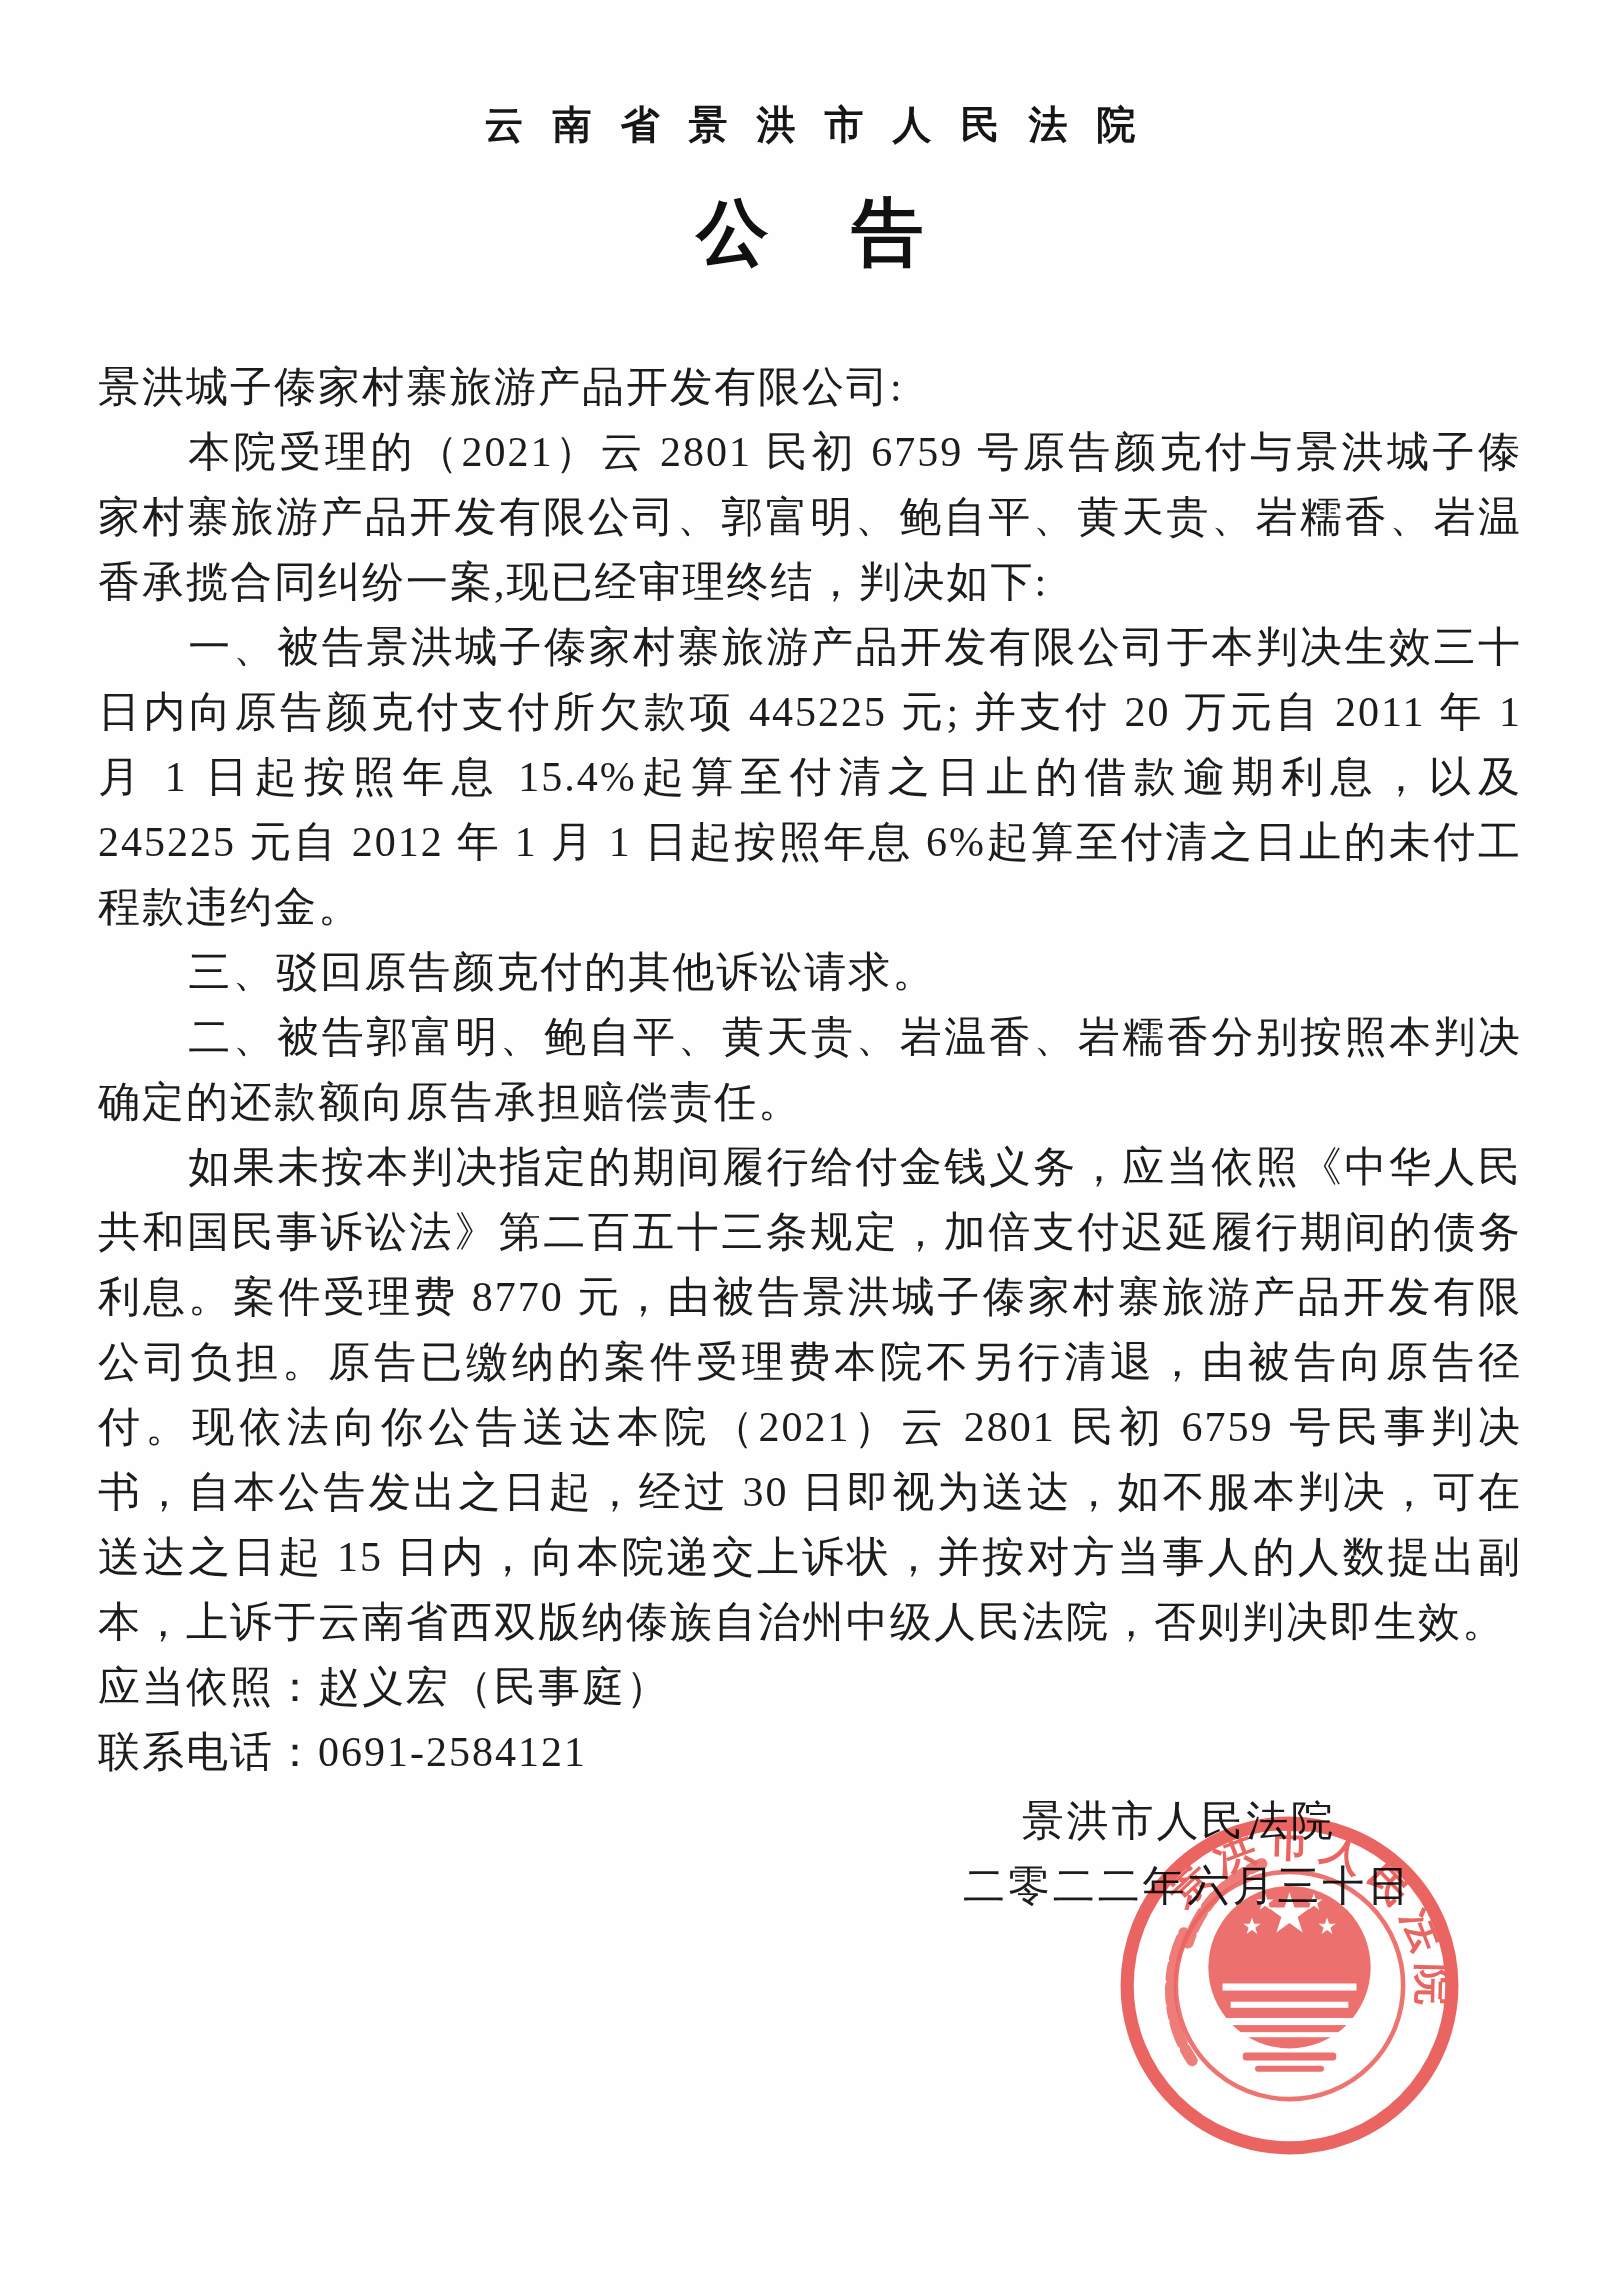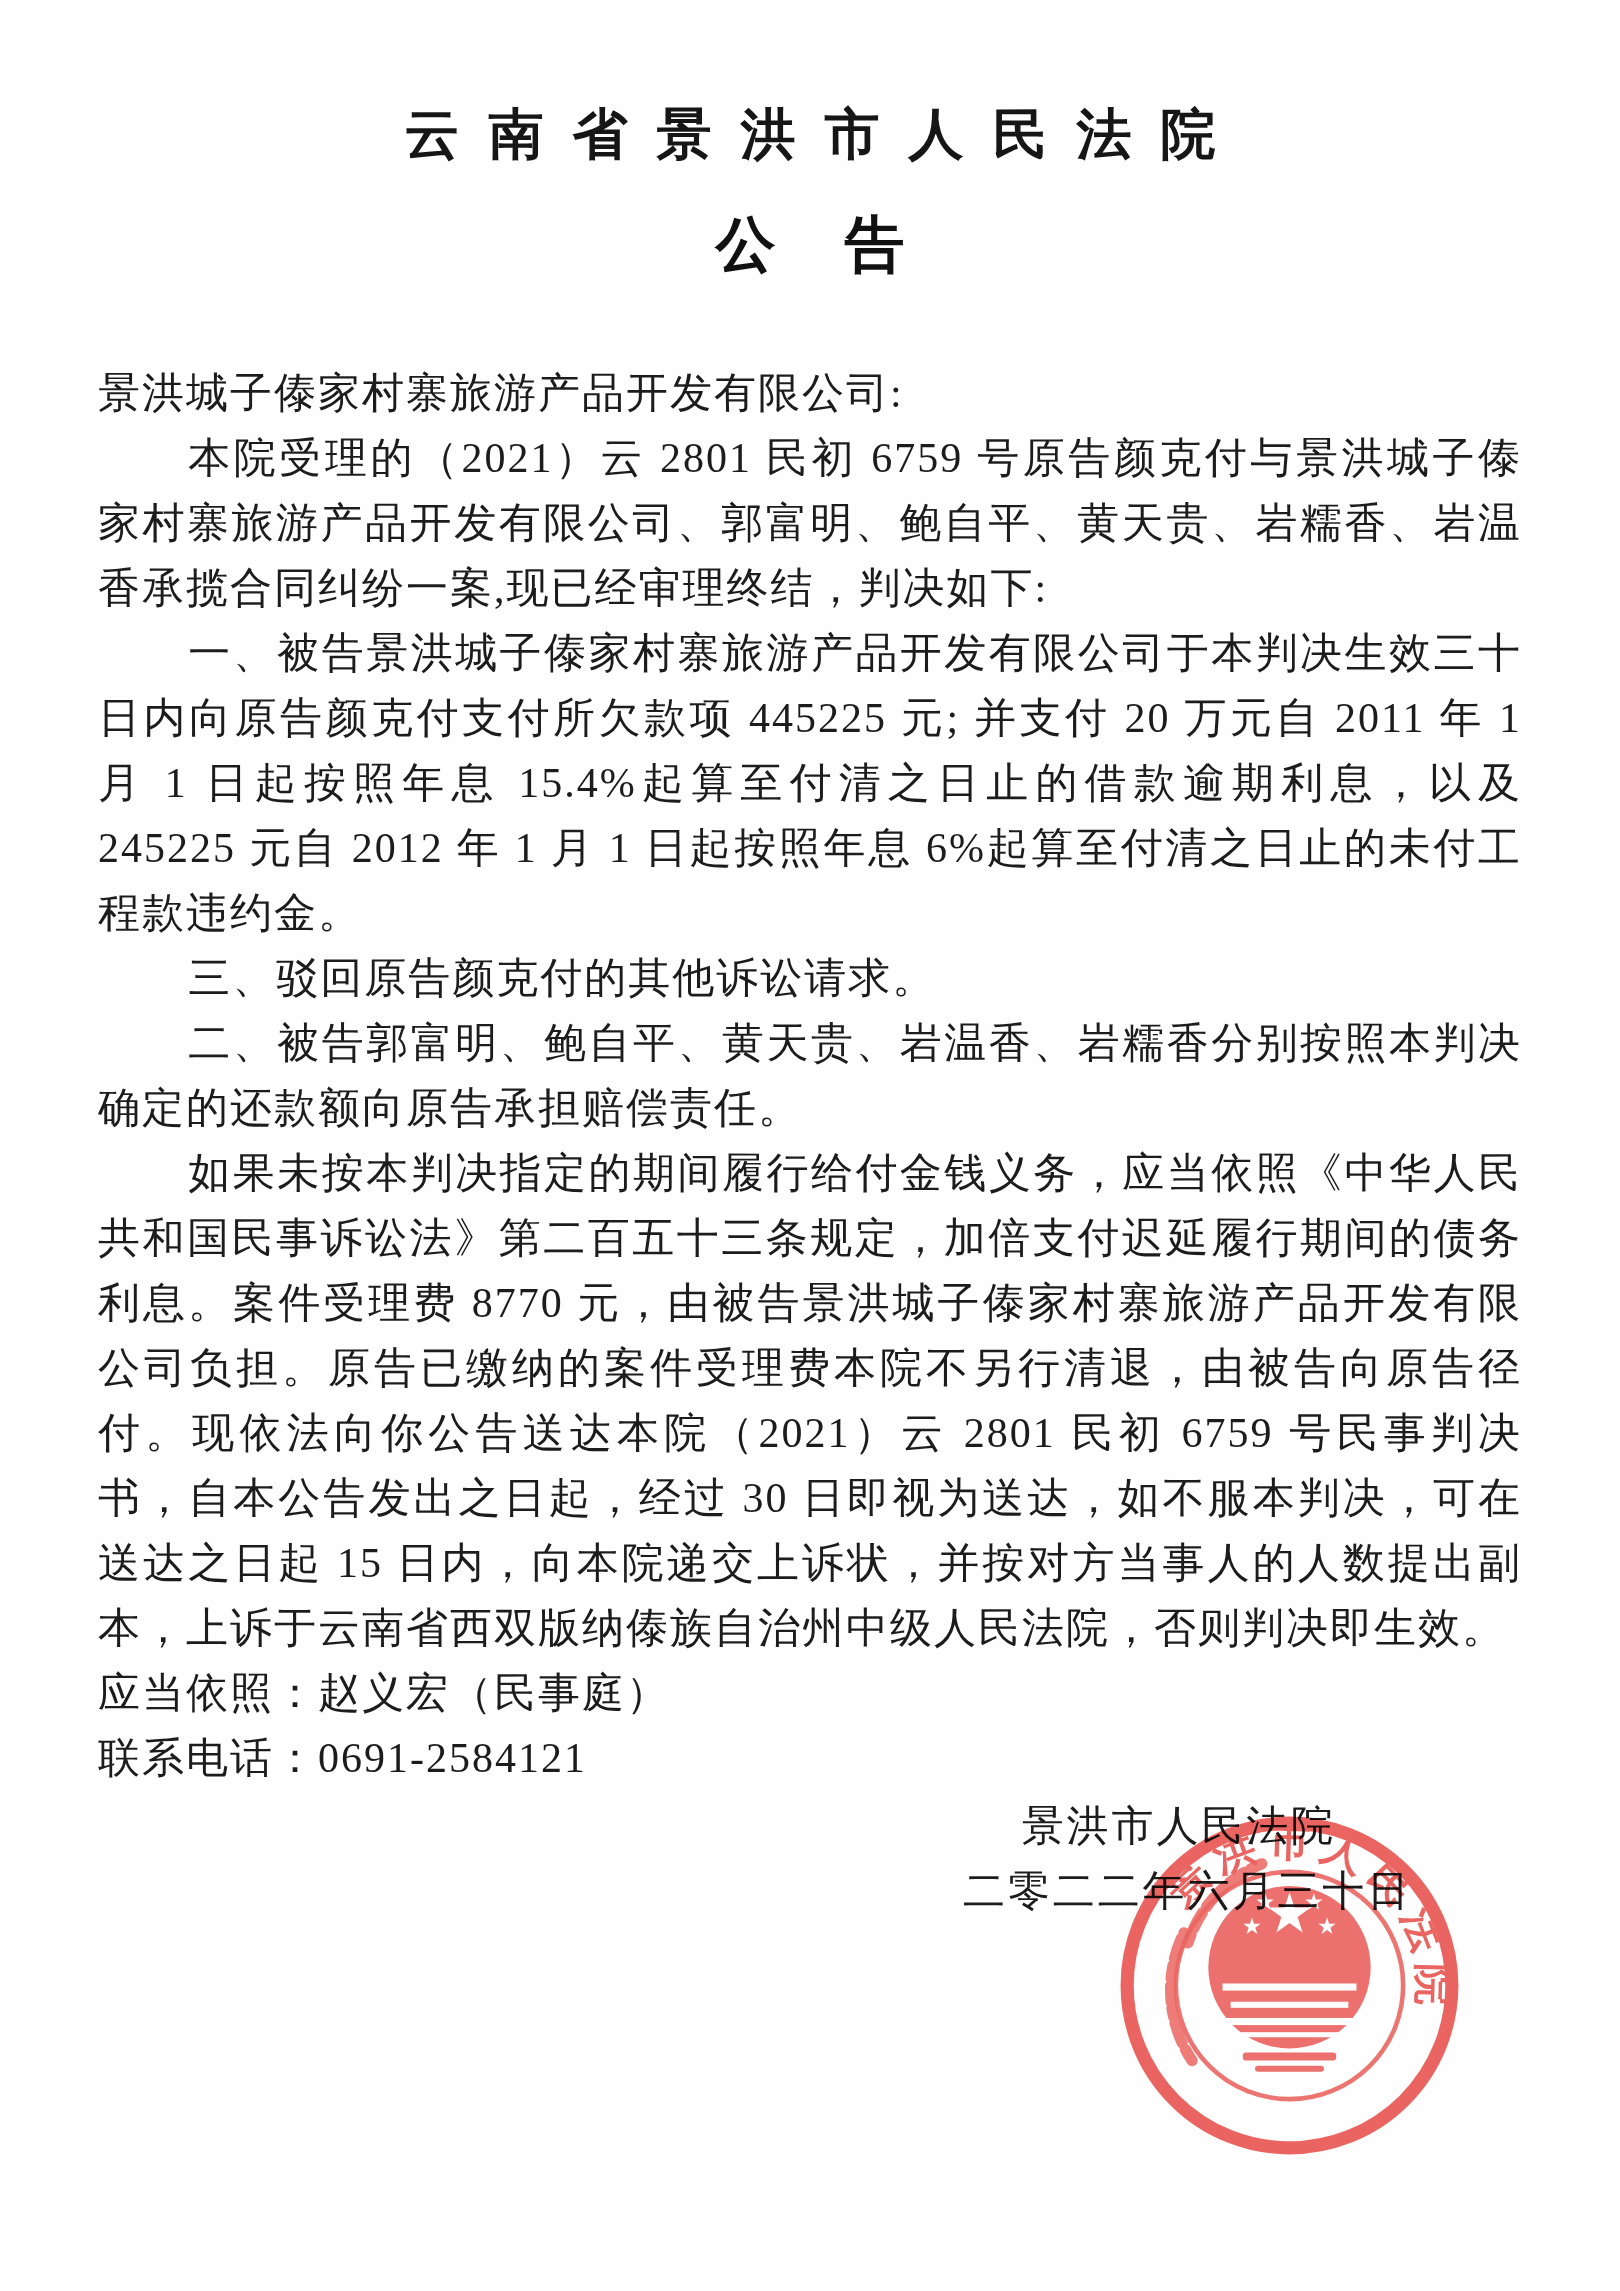--- a/index.html
+++ b/index.html
@@ -20,32 +20,32 @@
     box-sizing: border-box;
     padding: 104px 98px 0 98px;
     background: #fefefe;
     overflow: hidden;
   }
   .court-header {
     margin: 0;
     text-align: center;
     font-family: "Liberation Sans", "DejaVu Sans", sans-serif;
     font-weight: 700;
-    font-size: 55px;
+    font-size: 39px;
     line-height: 1.1;
     letter-spacing: 29px;
     padding-left: 29px; 
     color: #161616;
   }
   .notice-title {
     margin: 49px 0 0 0;
     text-align: center;
     font-family: "Liberation Serif", "DejaVu Serif", serif;
     font-weight: 700;
-    font-size: 60px;
+    font-size: 72px;
     line-height: 1.05;
     letter-spacing: 1.15em;
     padding-left: 1.15em;
     color: #111;
   }
   .doc-body {
     margin-top: 84px;
     font-size: 42px;
     line-height: 65px;
     letter-spacing: 2px;

